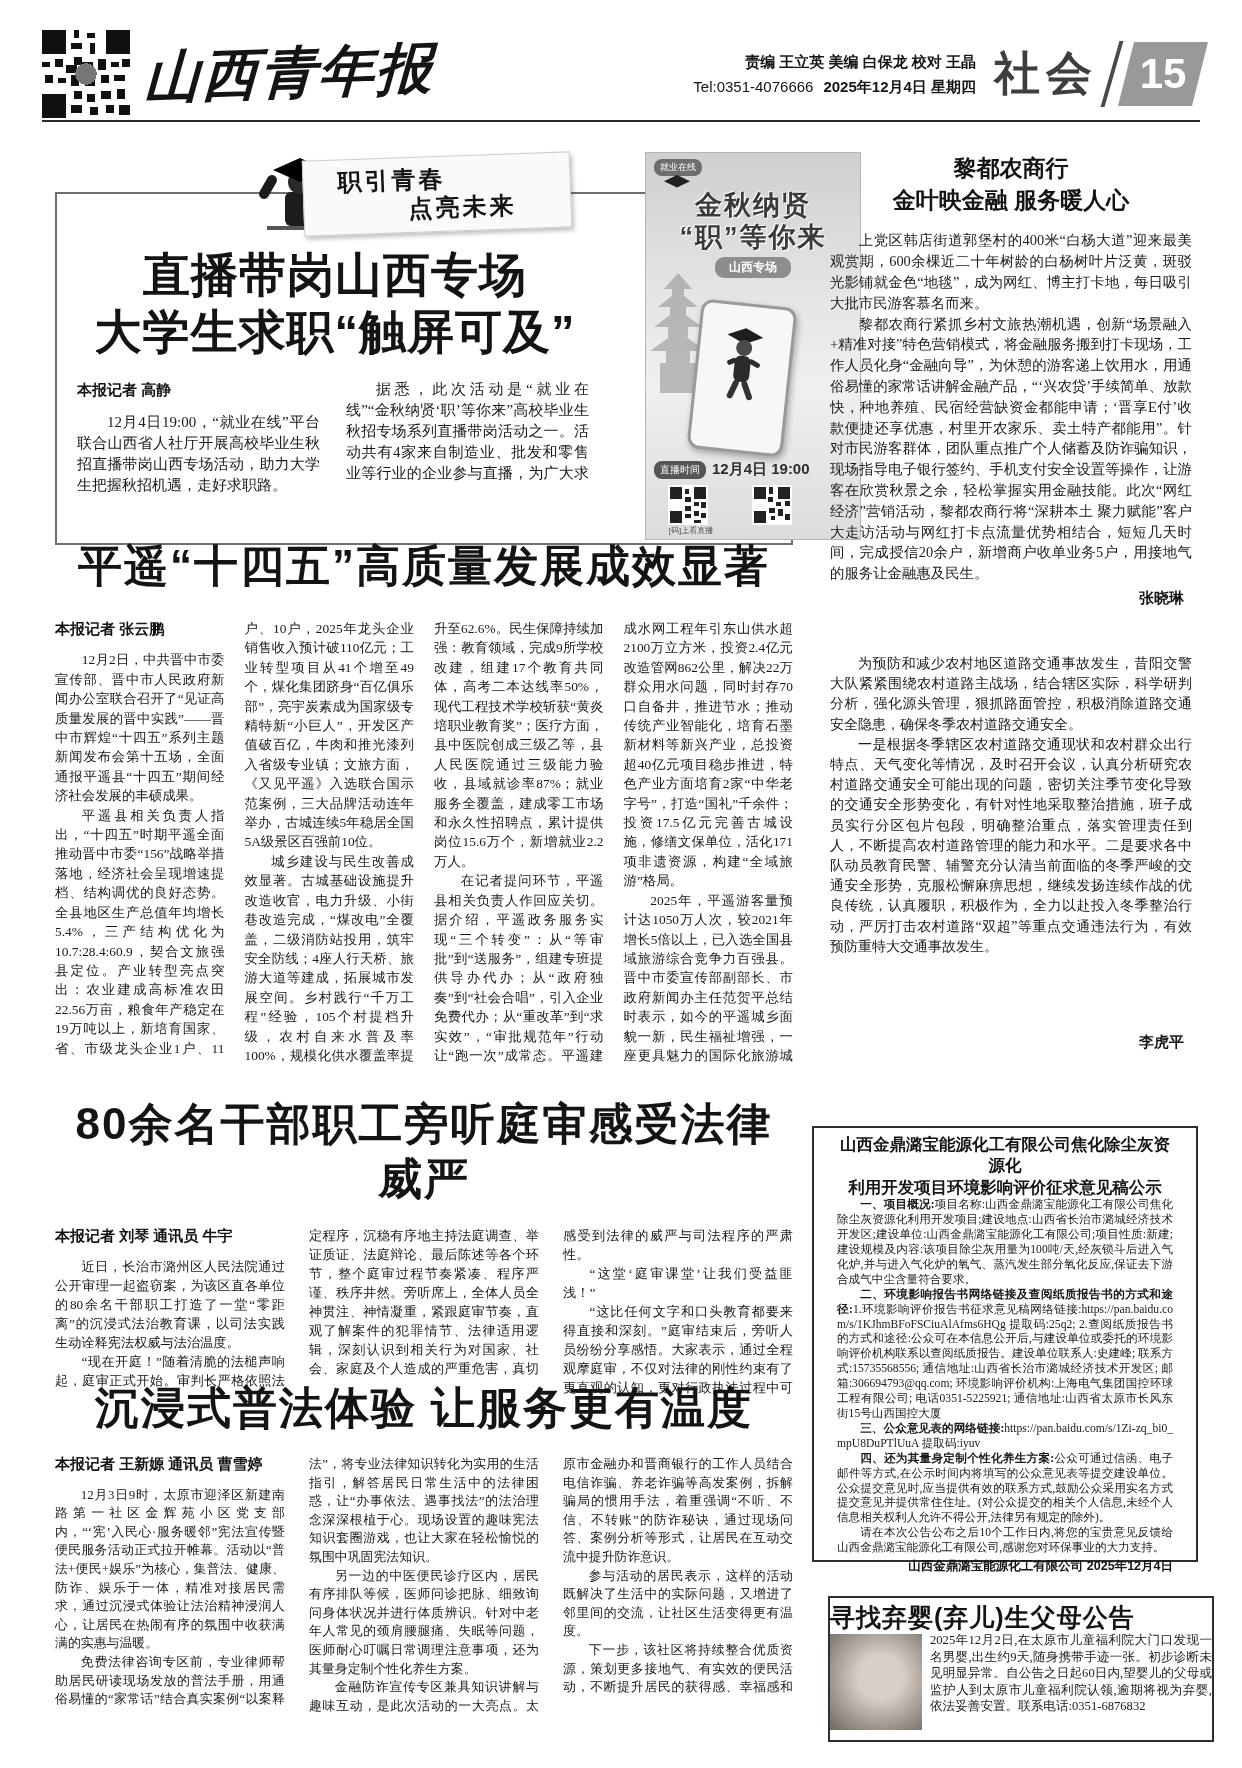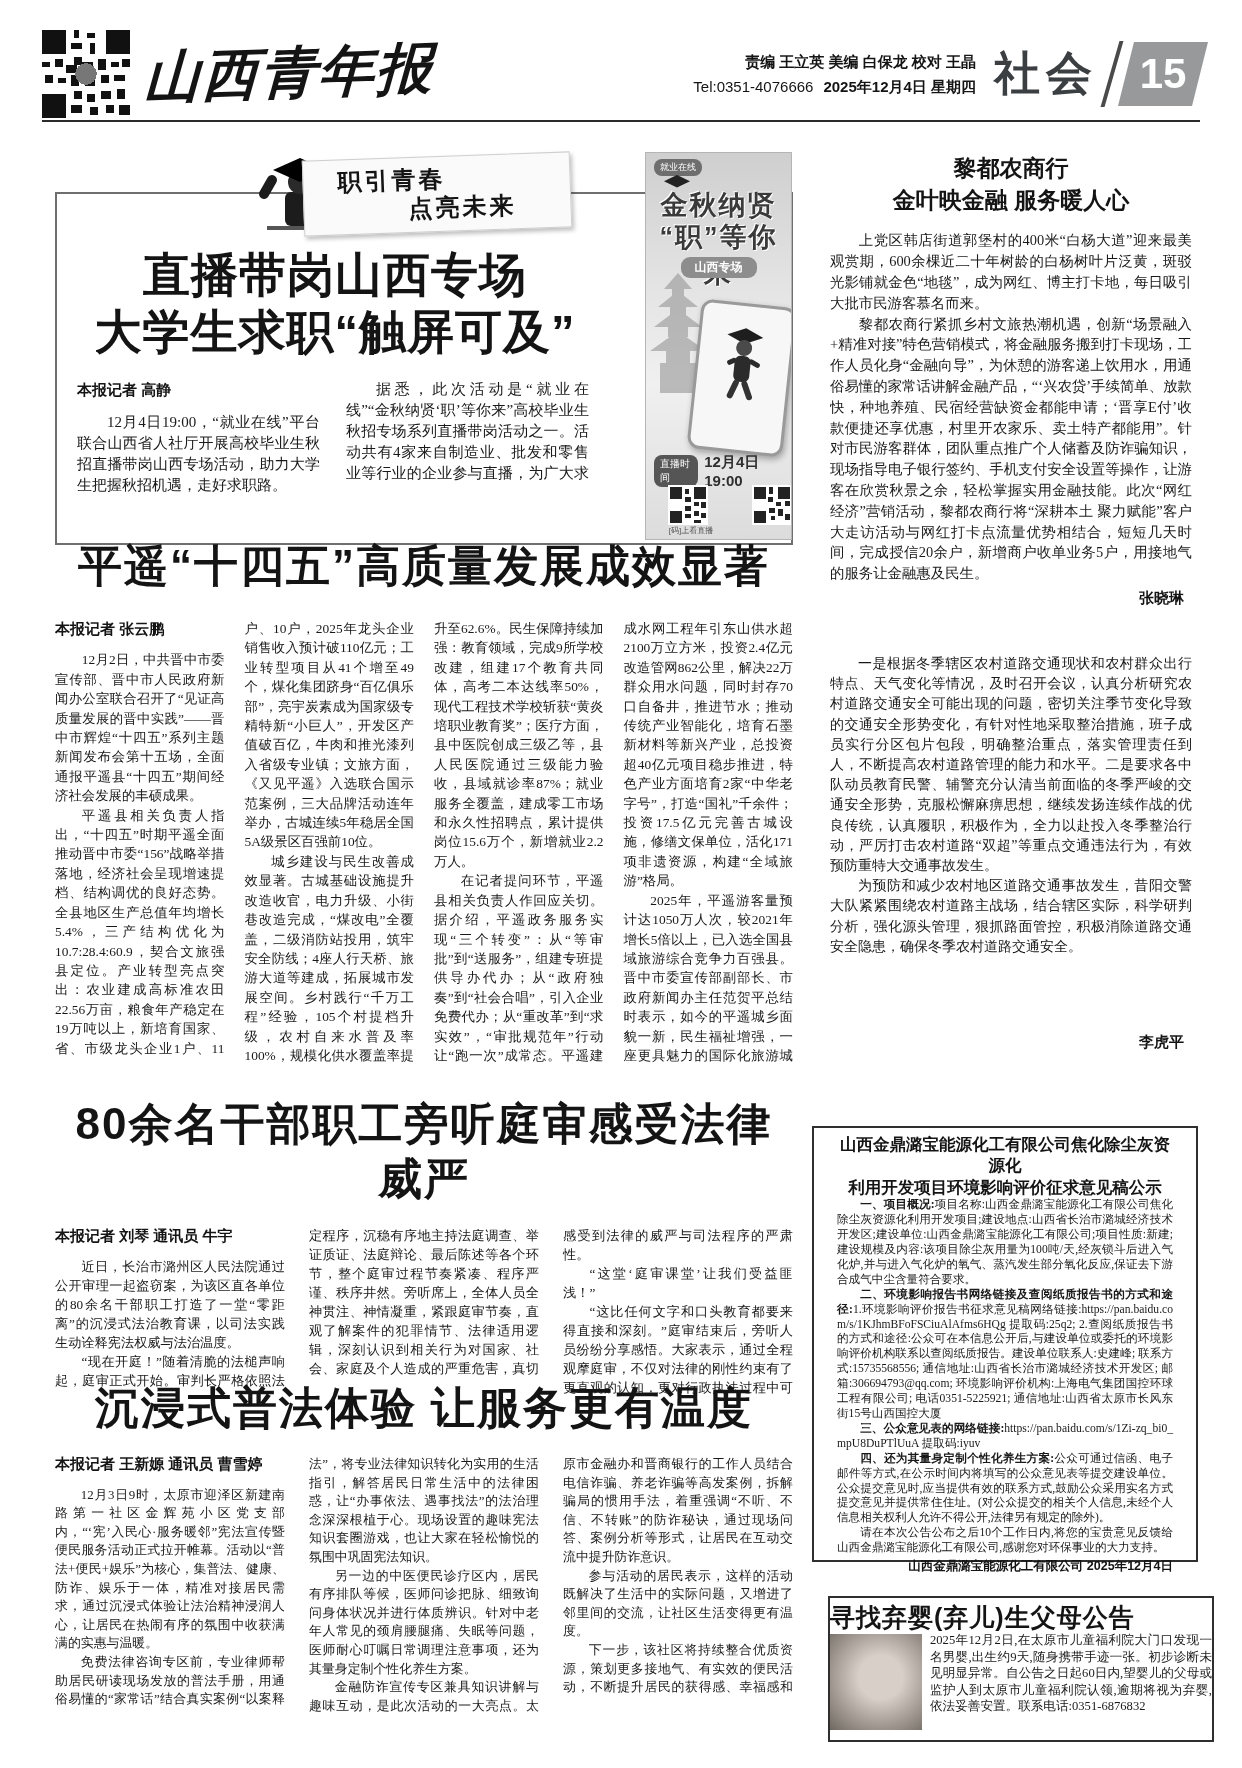--- a/index.html
+++ b/index.html
@@ -37,36 +37,36 @@
   .badge .banner{position:absolute;left:78px;top:10px;width:268px;height:76px;background:#fafafa;
                  border:1px solid #cfcfcf;box-shadow:2px 3px 4px rgba(0,0,0,.25);transform:rotate(-2deg);
                  padding:8px 12px 0 34px;}
   .badge .b1{font:bold 24px/1.2 "Liberation Sans",sans-serif;letter-spacing:3px;}
   .badge .b2{font:bold 24px/1.2 "Liberation Sans",sans-serif;letter-spacing:3px;margin-left:70px;}
   .grad{position:absolute;left:30px;top:6px;width:86px;height:90px;}
   .live-head{margin:52px 10px 0 18px;width:520px;}
   .live-head .hl{font:bold 47px/1.22 "Liberation Sans",sans-serif;text-align:center;letter-spacing:1px;white-space:nowrap;}
   .live-body{margin:18px 0 0 20px;width:512px;height:125px;column-count:2;column-gap:26px;
              font-size:15px;line-height:21px;overflow:hidden;}
-  .poster{position:absolute;left:588px;top:-42px;width:147px;height:388px;border:1px solid #b5b5b5;
+  .poster{position:absolute;left:588px;top:-42px;width:216px;height:388px;border:1px solid #b5b5b5;
           background:linear-gradient(180deg,#cfcfcf 0%,#e4e4e4 35%,#f0f0f0 60%,#dcdcdc 100%);overflow:hidden;
           font-family:"Liberation Sans",sans-serif;}
   .poster .brand{position:absolute;left:8px;top:6px;background:#6e6e6e;color:#fff;font-size:9px;
                  padding:2px 6px;border-radius:8px;}
   .poster .t1{position:absolute;top:34px;left:0;right:0;text-align:center;font-weight:bold;font-size:27px;
               color:#3a3a3a;text-shadow:1px 1px 0 #fff,-1px -1px 0 #fff;letter-spacing:2px;}
   .poster .t2{position:absolute;top:66px;left:0;right:0;text-align:center;font-weight:bold;font-size:27px;
               color:#3a3a3a;text-shadow:1px 1px 0 #fff,-1px -1px 0 #fff;letter-spacing:2px;}
   .poster .sub{position:absolute;top:104px;left:50%;transform:translateX(-50%);background:#8d8d8d;color:#fff;
                font-size:12px;font-weight:bold;padding:2px 14px;border-radius:9px;white-space:nowrap;}
   .poster .cap{position:absolute;top:22px;left:18px;width:26px;height:14px;background:#222;
                clip-path:polygon(50% 0,100% 45%,50% 90%,0 45%);}
   .phone{position:absolute;left:48px;top:150px;width:96px;height:150px;background:#f7f7f7;border:3px solid #9a9a9a;
          border-radius:12px;transform:rotate(6deg);box-shadow:2px 3px 6px rgba(0,0,0,.3);}
-  .livebar{position:absolute;left:8px;bottom:50px;right:8px;display:flex;align-items:center;}
+  .livebar{position:absolute;left:8px;bottom:60px;right:8px;display:flex;align-items:center;}
   .livebar .lb1{background:#555;color:#fff;font-size:10px;padding:2px 6px;border-radius:8px;margin-right:6px;}
   .livebar .lb2{font-weight:bold;font-size:15px;color:#2e2e2e;}
   .pqr{position:absolute;bottom:14px;width:40px;height:40px;background:#fff;padding:2px;}
   .pqr.q1{left:22px;} .pqr.q2{left:106px;}
   .pcap{position:absolute;bottom:3px;left:10px;width:70px;text-align:center;font-size:8px;color:#555;}
   
   .lidu{position:absolute;left:830px;top:152px;width:362px;}
   .lidu .body{position:relative;margin-top:14px;height:380px;overflow:hidden;font-size:14.4px;line-height:20.8px;}
   
   .pingyao{position:absolute;left:55px;top:538px;width:738px;}
@@ -214,22 +214,22 @@
       <p data-name="paragraph">12月2日，中共晋中市委宣传部、晋中市人民政府新闻办公室联合召开了“见证高质量发展的晋中实践”——晋中市辉煌“十四五”系列主题新闻发布会第十五场，全面通报平遥县“十四五”期间经济社会发展的丰硕成果。</p>
       <p data-name="paragraph">平遥县相关负责人指出，“十四五”时期平遥全面推动晋中市委“156”战略举措落地，经济社会呈现增速提档、结构调优的良好态势。全县地区生产总值年均增长5.4%，三产结构优化为10.7:28.4:60.9，契合文旅强县定位。产业转型亮点突出：农业建成高标准农田22.56万亩，粮食年产稳定在19万吨以上，新培育国家、省、市级龙头企业1户、11户、10户，2025年龙头企业销售收入预计破110亿元；工业转型项目从41个增至49个，煤化集团跻身“百亿俱乐部”，亮宇炭素成为国家级专精特新“小巨人”，开发区产值破百亿，牛肉和推光漆列入省级专业镇；文旅方面，《又见平遥》入选联合国示范案例，三大品牌活动连年举办，古城连续5年稳居全国5A级景区百强前10位。</p>
       <p data-name="paragraph">城乡建设与民生改善成效显著。古城基础设施提升改造收官，电力升级、小街巷改造完成，“煤改电”全覆盖，二级消防站投用，筑牢安全防线；4座人行天桥、旅游大道等建成，拓展城市发展空间。乡村践行“千万工程”经验，105个村提档升级，农村自来水普及率100%，规模化供水覆盖率提升至62.6%。民生保障持续加强：教育领域，完成9所学校改建，组建17个教育共同体，高考二本达线率50%，现代工程技术学校斩获“黄炎培职业教育奖”；医疗方面，县中医院创成三级乙等，县人民医院通过三级能力验收，县域就诊率87%；就业服务全覆盖，建成零工市场和永久性招聘点，累计提供岗位15.6万个，新增就业2.2万人。</p>
       <p data-name="paragraph">在记者提问环节，平遥县相关负责人作回应关切。据介绍，平遥政务服务实现“三个转变”：从“等审批”到“送服务”，组建专班提供导办代办；从“政府独奏”到“社会合唱”，引入企业免费代办；从“重改革”到“求实效”，“审批规范年”行动让“跑一次”成常态。平遥建成水网工程年引东山供水超2100万立方米，投资2.4亿元改造管网862公里，解决22万群众用水问题，同时封存70口自备井，推进节水；推动传统产业智能化，培育石墨新材料等新兴产业，总投资超40亿元项目稳步推进，特色产业方面培育2家“中华老字号”，打造“国礼”千余件；投资17.5亿元完善古城设施，修缮文保单位，活化171项非遗资源，构建“全域旅游”格局。</p>
       <p data-name="paragraph">2025年，平遥游客量预计达1050万人次，较2021年增长5倍以上，已入选全国县域旅游综合竞争力百强县。晋中市委宣传部副部长、市政府新闻办主任范贺平总结时表示，如今的平遥城乡面貌一新，民生福祉增强，一座更具魅力的国际化旅游城市正稳步前行，期待媒体持续讲好平遥发展故事。</p>
     </div>
   </div>
 
   <div class="xiyang" data-name="article-xiyang-police">
     <div class="body bt" data-name="xiyang-body">
+      <p data-name="paragraph">为预防和减少农村地区道路交通事故发生，昔阳交警大队紧紧围绕农村道路主战场，结合辖区实际，科学研判分析，强化源头管理，狠抓路面管控，积极消除道路交通安全隐患，确保冬季农村道路交通安全。</p>
       <p data-name="paragraph">一是根据冬季辖区农村道路交通现状和农村群众出行特点、天气变化等情况，及时召开会议，认真分析研究农村道路交通安全可能出现的问题，密切关注季节变化导致的交通安全形势变化，有针对性地采取整治措施，班子成员实行分区包片包段，明确整治重点，落实管理责任到人，不断提高农村道路管理的能力和水平。二是要求各中队动员教育民警、辅警充分认清当前面临的冬季严峻的交通安全形势，克服松懈麻痹思想，继续发扬连续作战的优良传统，认真履职，积极作为，全力以赴投入冬季整治行动，严厉打击农村道路“双超”等重点交通违法行为，有效预防重特大交通事故发生。</p>
-      <p data-name="paragraph">为预防和减少农村地区道路交通事故发生，昔阳交警大队紧紧围绕农村道路主战场，结合辖区实际，科学研判分析，强化源头管理，狠抓路面管控，积极消除道路交通安全隐患，确保冬季农村道路交通安全。</p>
       <span class="sig" data-name="author-signature">李虎平</span>
     </div>
   </div>
 
   <div class="court" data-name="article-court-hearing">
     <div class="h-big" data-name="court-headline">80余名干部职工旁听庭审感受法律威严</div>
     <div class="body bt" data-name="court-body">
       <div class="byline" data-name="byline">本报记者 刘琴 通讯员 牛宇</div>
       <p data-name="paragraph">近日，长治市潞州区人民法院通过公开审理一起盗窃案，为该区直各单位的80余名干部职工打造了一堂“零距离”的沉浸式法治教育课，以司法实践生动诠释宪法权威与法治温度。</p>
       <p data-name="paragraph">“现在开庭！”随着清脆的法槌声响起，庭审正式开始。审判长严格依照法定程序，沉稳有序地主持法庭调查、举证质证、法庭辩论、最后陈述等各个环节，整个庭审过程节奏紧凑、程序严谨、秩序井然。旁听席上，全体人员全神贯注、神情凝重，紧跟庭审节奏，直观了解案件的犯罪情节、法律适用逻辑，深刻认识到相关行为对国家、社会、家庭及个人造成的严重危害，真切感受到法律的威严与司法程序的严肃性。</p>

